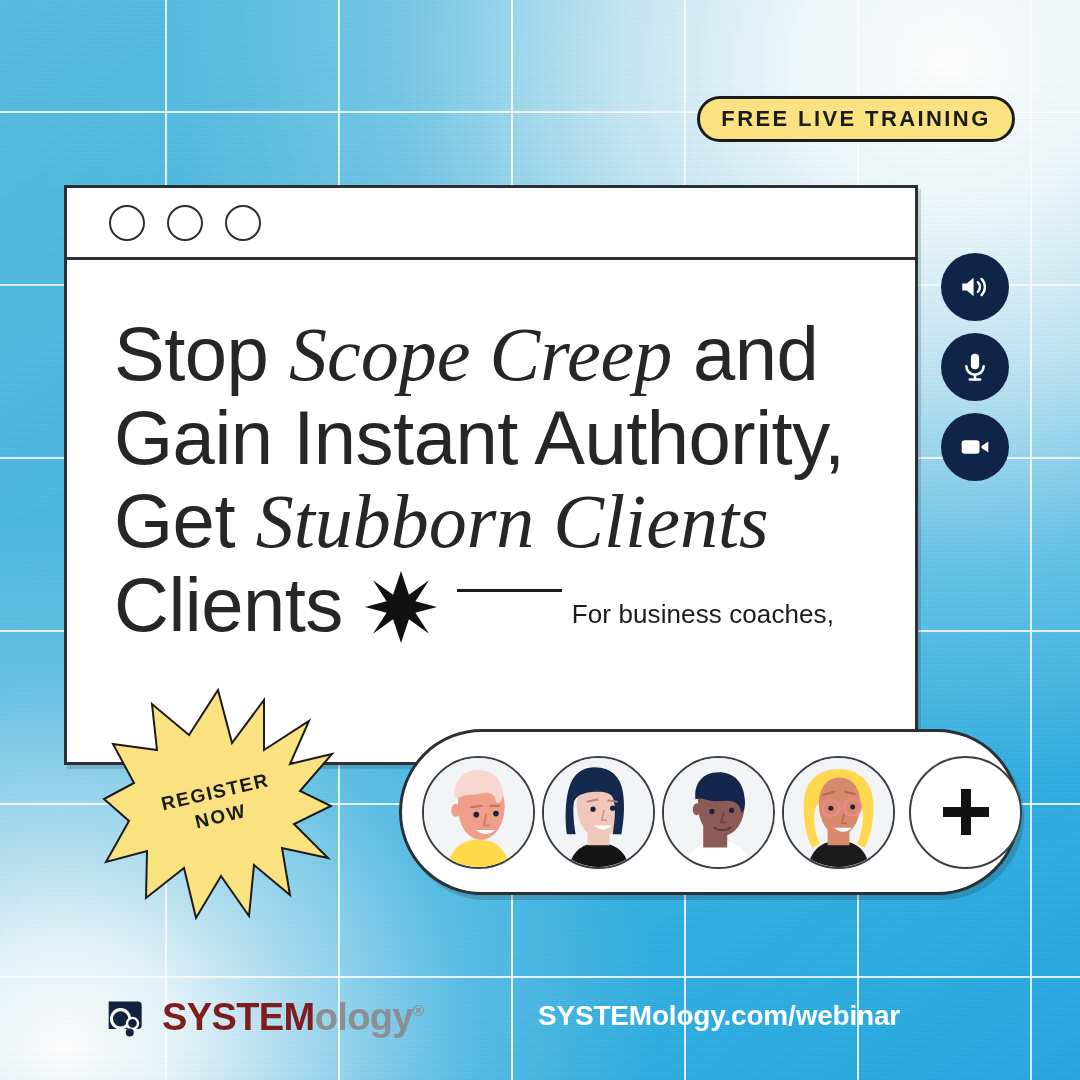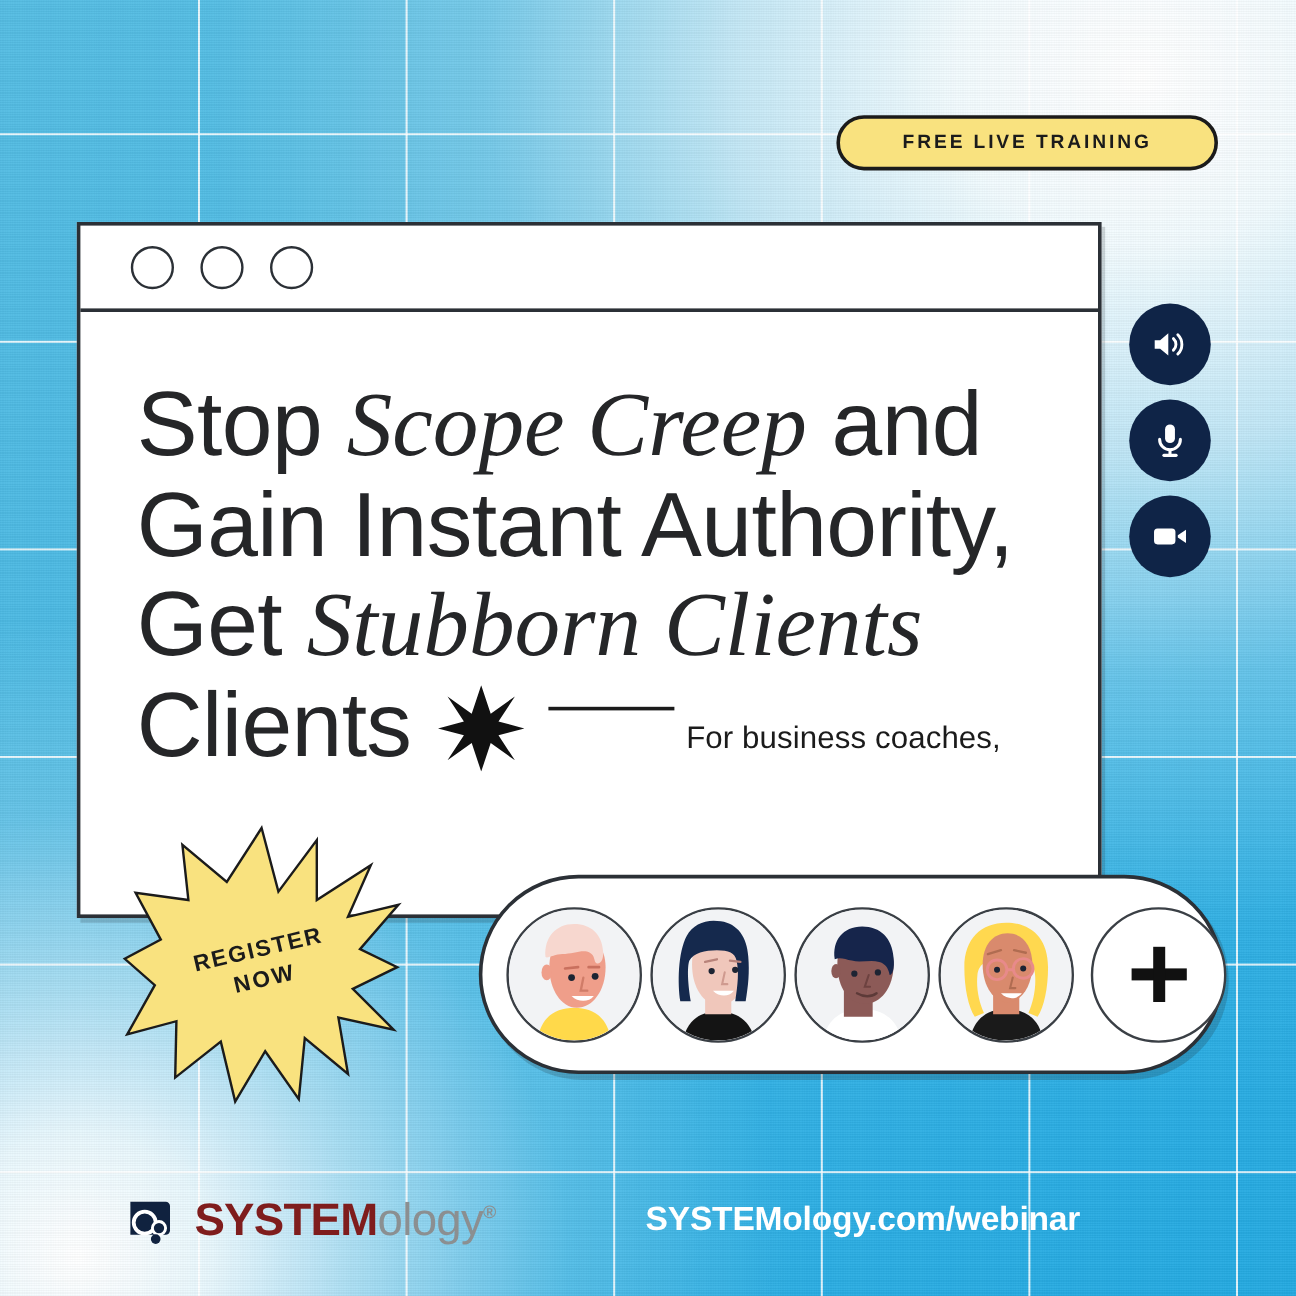--- a/index.html
+++ b/index.html
@@ -60,21 +60,21 @@
     height: 46px;
     border: 3px solid #1b1b1b;
     border-radius: 26px;
     background: #f9e27f;
     display: flex;
     align-items: center;
     justify-content: center;
     box-sizing: border-box;
   }
   .badge-pill span {
-    font-size: 16px;
+    font-size: 22px;
     font-weight: 700;
     letter-spacing: 2.4px;
     color: #1b1b1b;
   }
 
   
   .window {
     position: absolute;
     left: 64px;
     top: 185px;
@@ -261,21 +261,21 @@
     gap: 13px;
   }
   .logo-mark { width: 44px; height: 44px; flex: none; }
   .logo-text {
     font-size: 38px;
     font-weight: 700;
     letter-spacing: -0.6px;
     white-space: nowrap;
   }
   .logo-text .sys { color: #7f1d1d; }
-  .logo-text .ology { color: #8b8f91; font-weight: 400; }
+  .logo-text .ology { color: #8b8f91; font-weight: 700; }
   .logo-text .reg { color: #8b8f91; font-size: 15px; vertical-align: super; }
 
   .footer-url {
     position: absolute;
     left: 538px;
     top: 1000px;
     font-size: 28px;
     font-weight: 700;
     color: #ffffff;
     letter-spacing: -0.2px;

